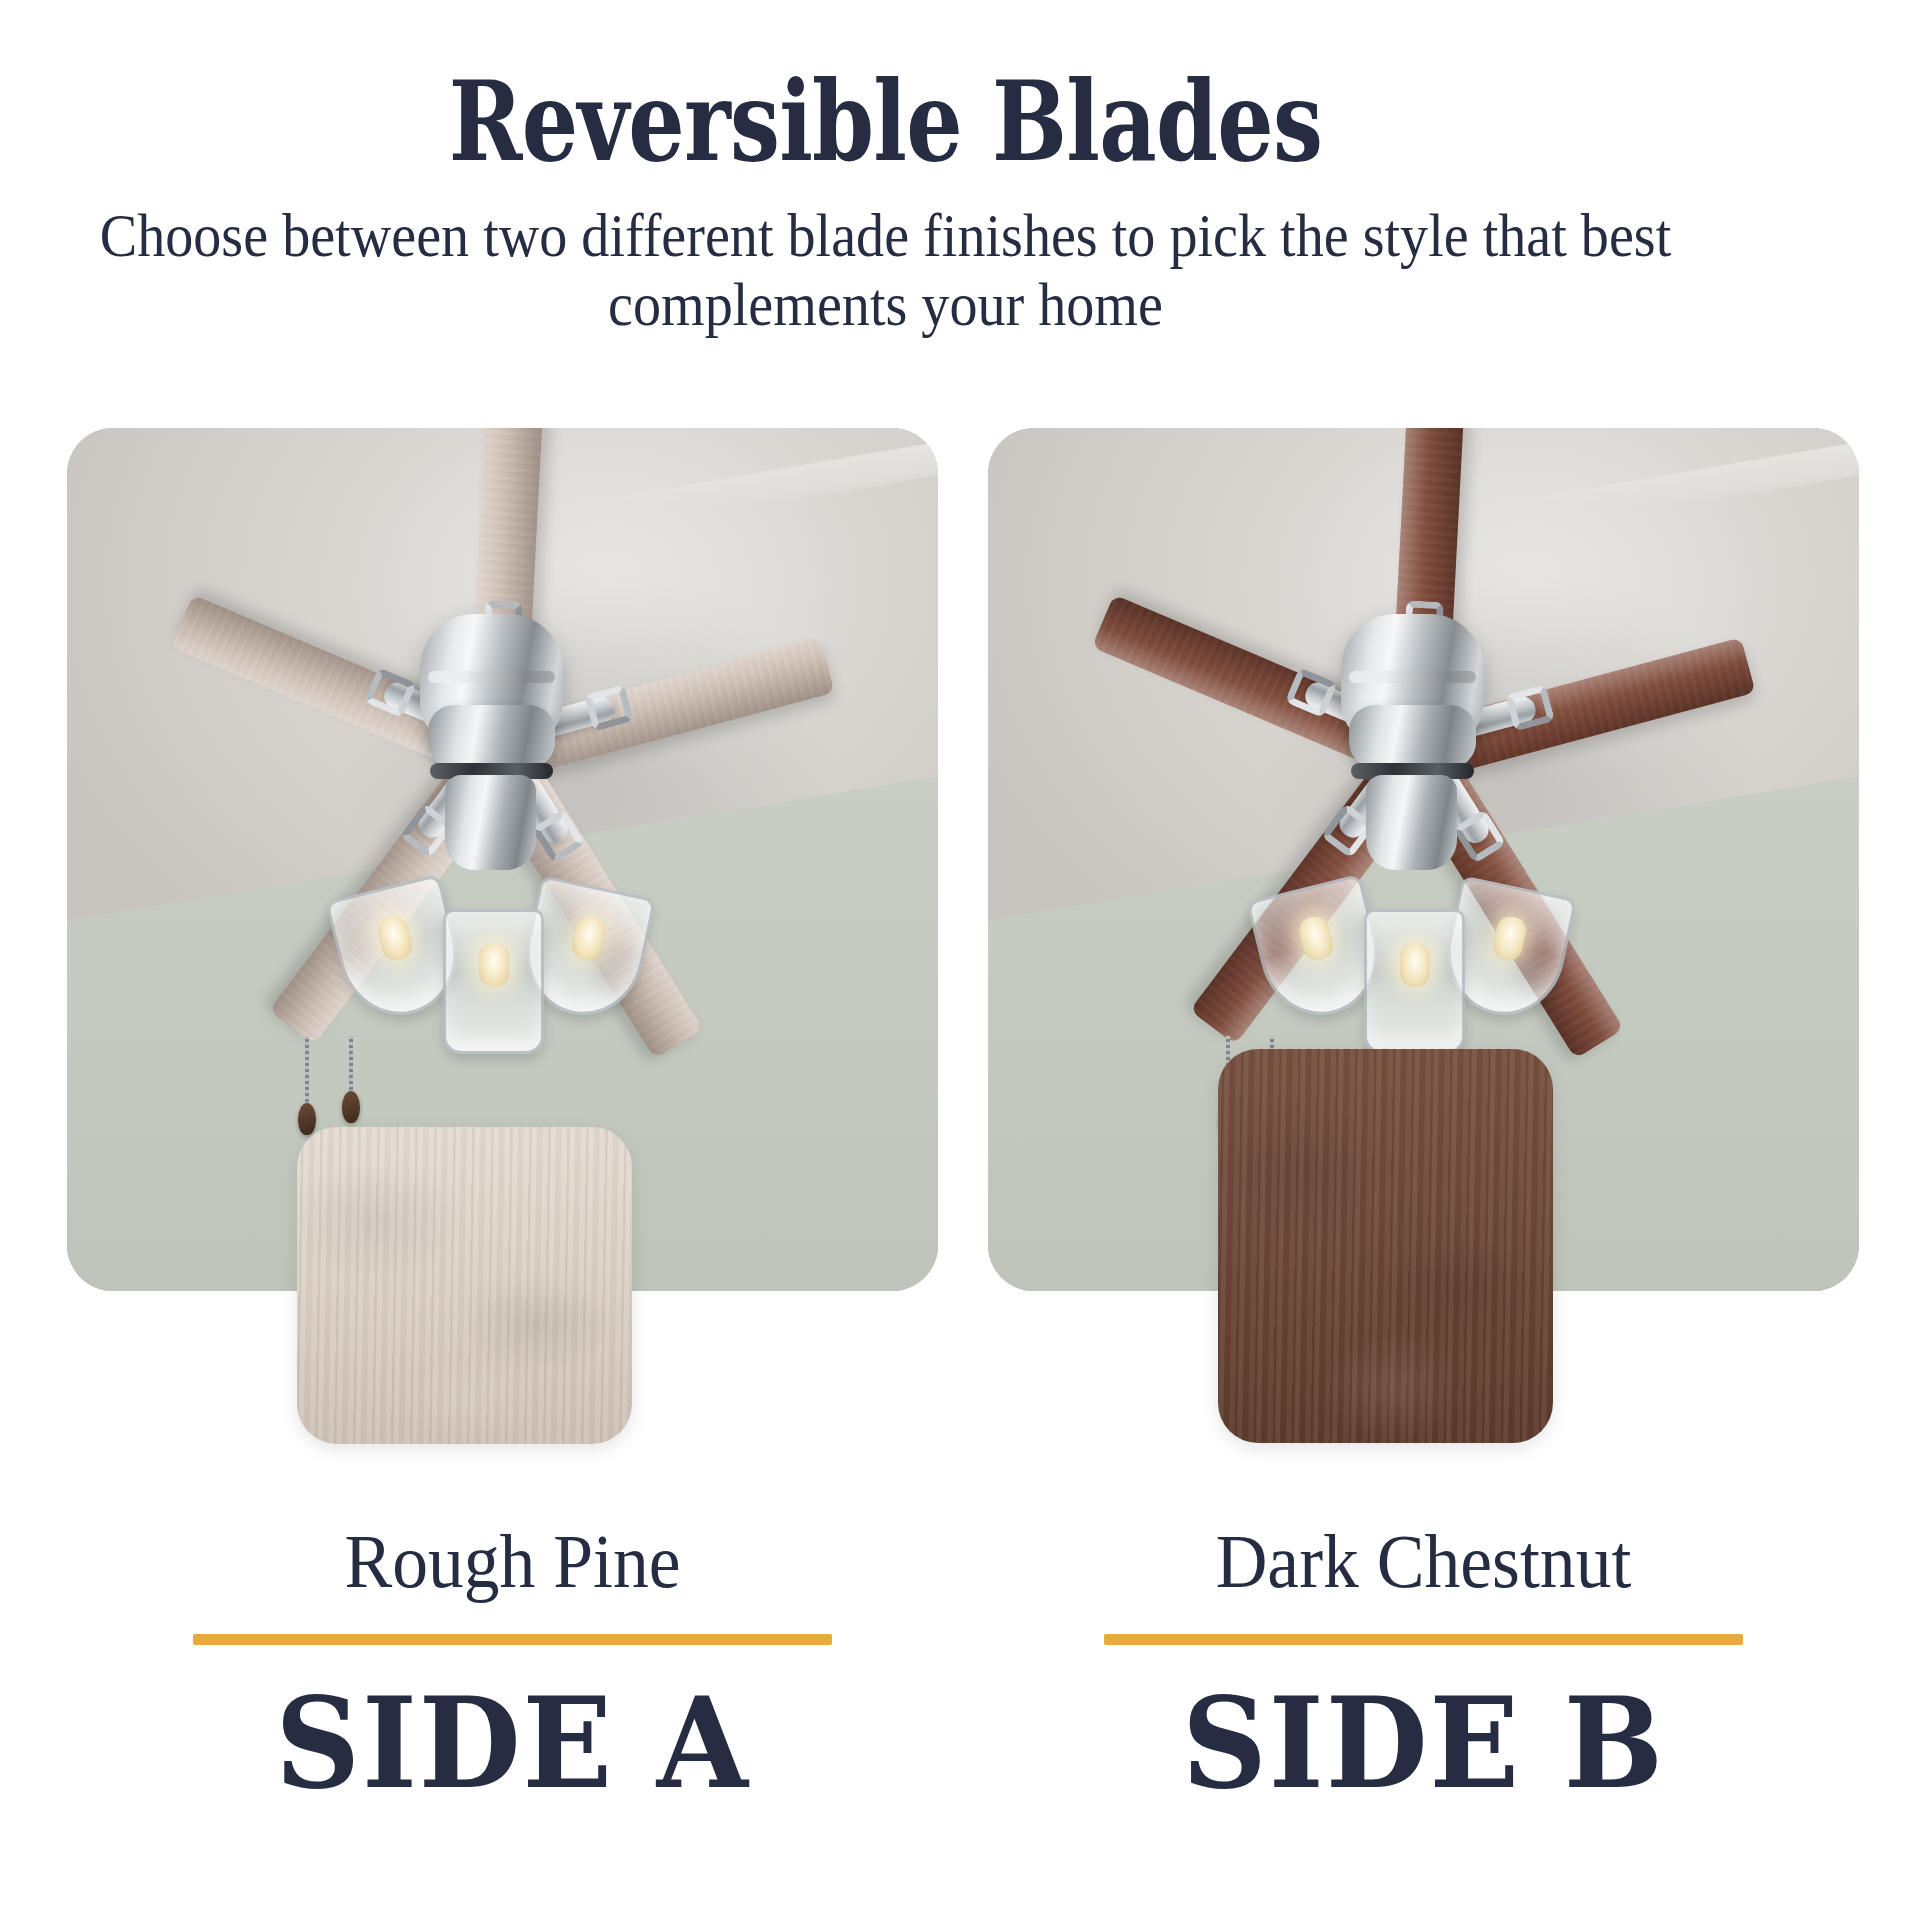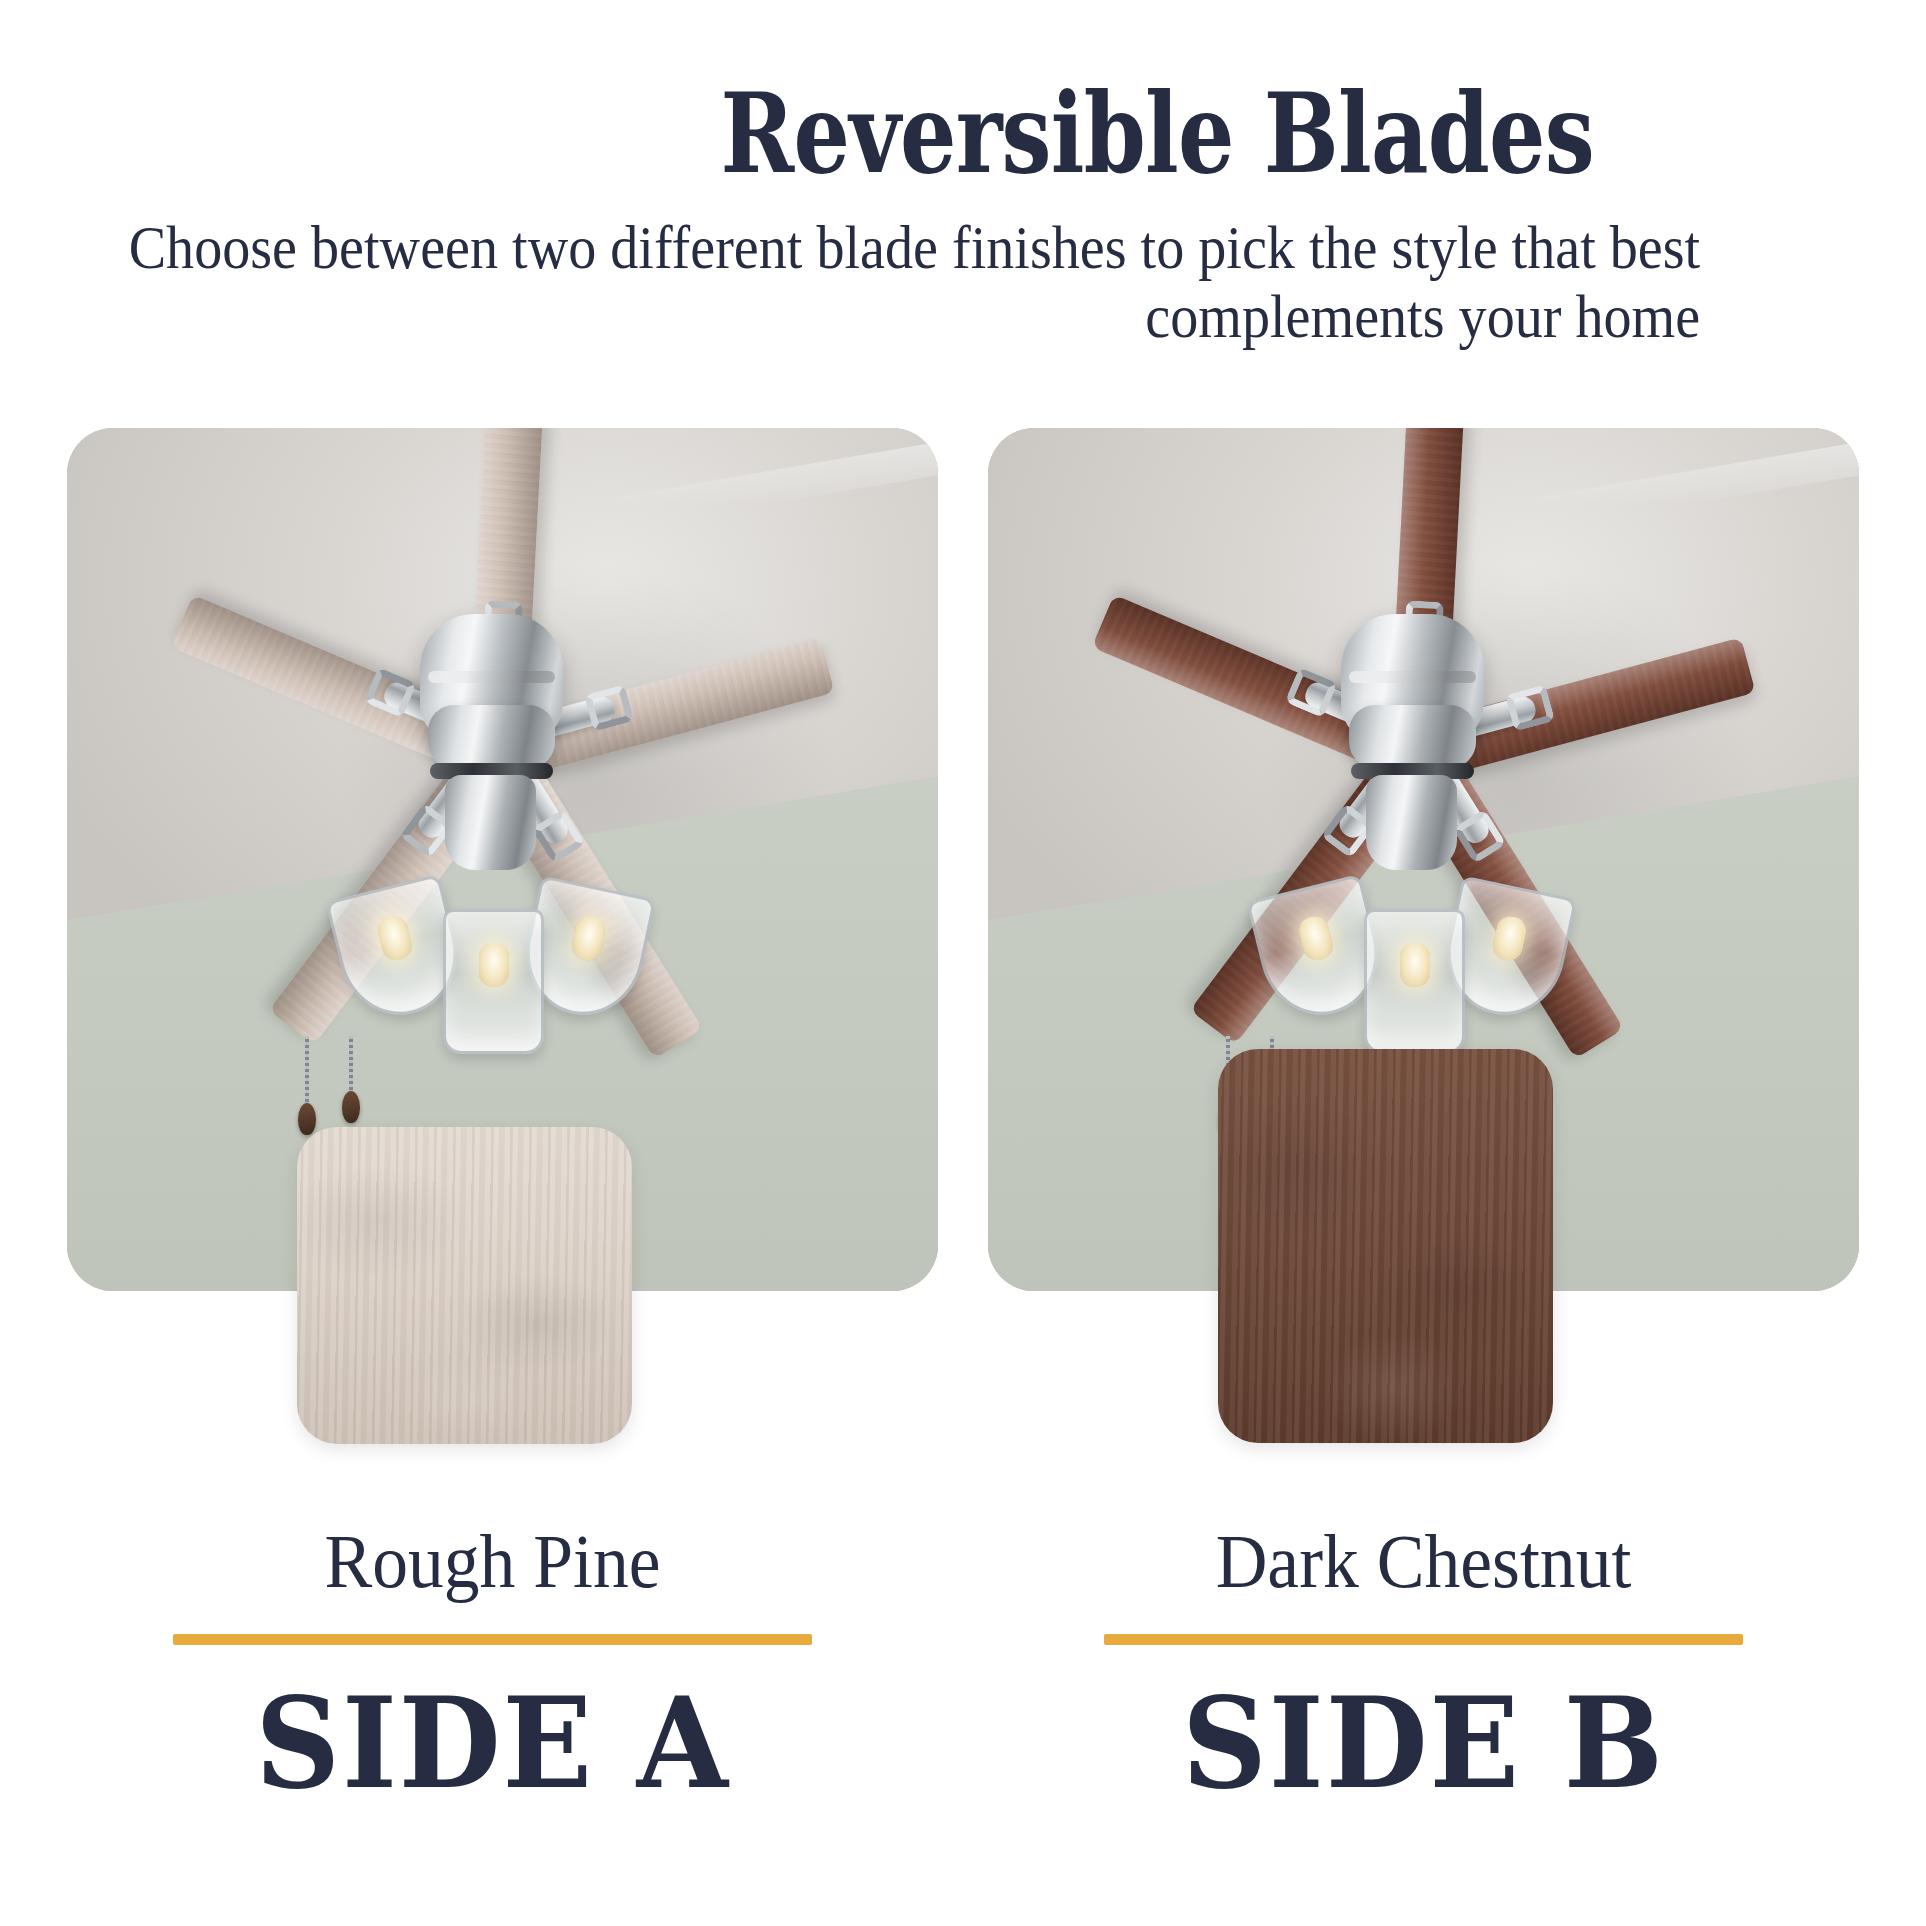--- a/index.html
+++ b/index.html
@@ -12,23 +12,23 @@
     height: 1927px;
     font-family: "Liberation Serif", serif;
     position: relative;
     overflow: hidden;
   }
 
   
   #header {
     position: absolute;
     left: 0;
-    top: 12px;
+    top: 0;
     width: 1771px;
-    text-align: right;
+    text-align: center;
   }
   #page-title {
     font-family: "DejaVu Serif", serif;
     font-weight: bold;
     font-size: 111px;
     line-height: 1.02;
     letter-spacing: -1px;
     color: #262d42;
     margin: 0;
     padding-top: 65px;
@@ -288,21 +288,21 @@
   #swatch-left .tex  { background: linear-gradient(178deg, #e4dbd2 0%, #ded3c9 40%, #d6cabf 72%, #cfc2b7 100%); }
   #swatch-right .tex { background: linear-gradient(178deg, #77503f 0%, #6d4839 42%, #654131 74%, #5c3a2c 100%); }
 
   
   .caption-block {
     position: absolute;
     top: 1523px;
     width: 871px;
     text-align: center;
   }
-  #caption-left  { left: 57px; }
+  #caption-left  { left: 77px; }
   #caption-right { left: 988px; }
 
   .finish-name {
     font-family: "Liberation Serif", serif;
     font-size: 77px;
     line-height: 1.0;
     color: #262d42;
     margin: 0;
     transform: scaleX(0.93);
   }

